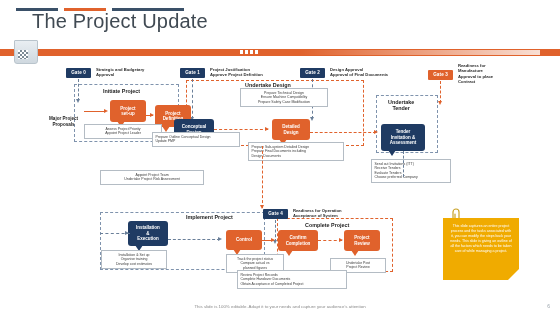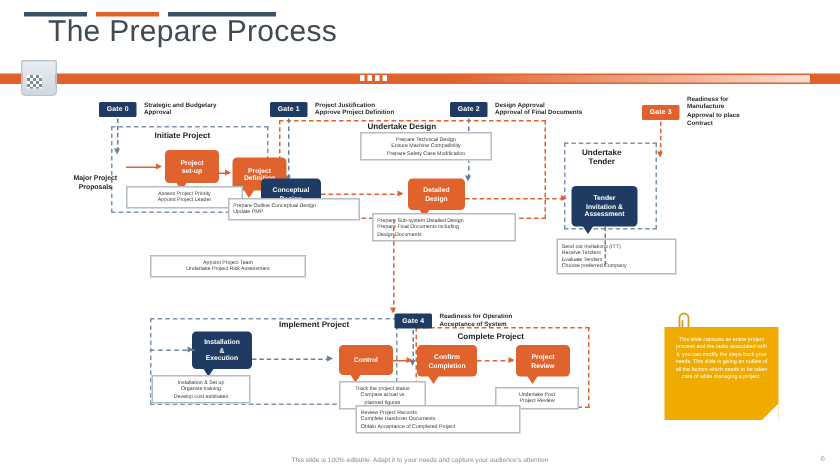--- a/index.html
+++ b/index.html
@@ -133,21 +133,21 @@
 </style>
 </head>
 <body>
 
 <div id="slide">
 
   <div class="deco-line deco-a"></div>
   <div class="deco-line deco-b"></div>
   <div class="deco-line deco-c"></div>
 
-  <div class="page-title">The Prepare Process</div>
+  <div class="page-title">The Project Update</div>
 
   <div class="orange-bar"></div>
   <div class="bar-dots">
     <i></i>
       <i></i>
       <i></i>
       <i></i>
   </div>
   <div class="bar-fade"></div>
   <div class="cup"></div>

